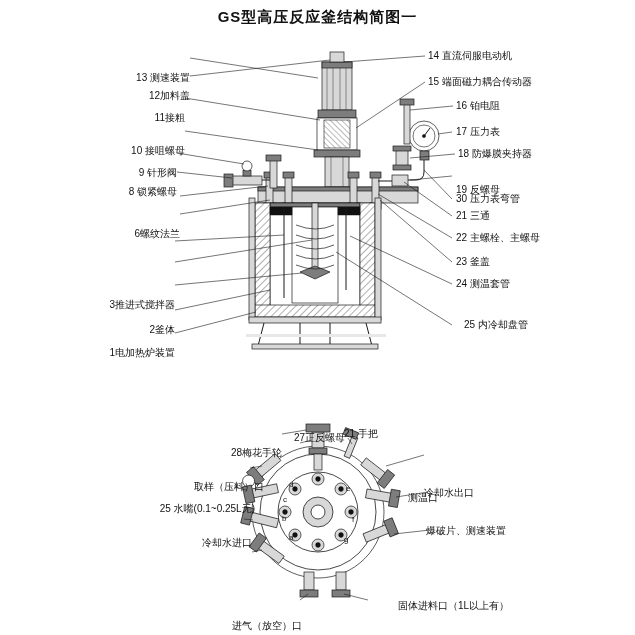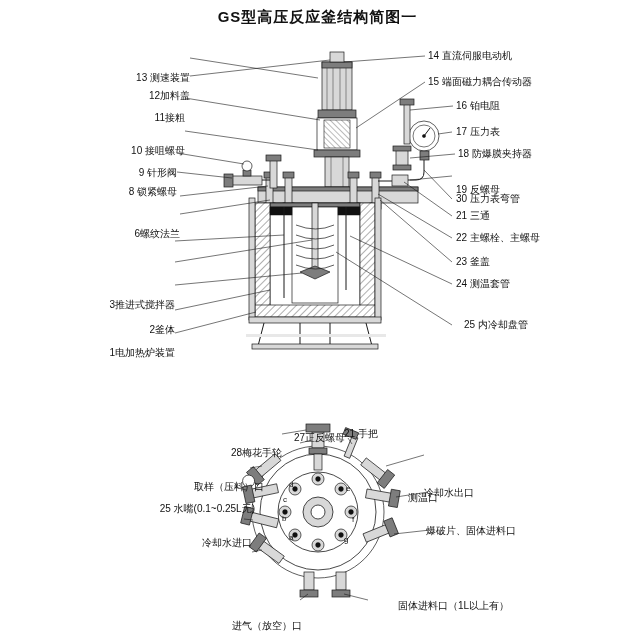--- a/index.html
+++ b/index.html
@@ -326,17 +326,17 @@
   <div class="lbl" style="top:319px; left:464px;">25 内冷却盘管</div>
 
   <div class="lbl r" style="top:427px; left:150px; width:132px;">28梅花手轮</div>
   <div class="lbl" style="top:432px; left:282px;margin-left:12px;">27正反螺母</div>
   <div class="lbl" style="top:428px; left:344px;">21  手把</div>
   <div class="lbl" style="top:448px; left:408px;margin-top:44px;">测温口</div>
   <div class="lbl r" style="top:461px; left:150px; width:114px;">取样（压料）口</div>
   <div class="lbl r" style="top:483px; left:110px; width:145px;">25 水嘴(0.1~0.25L无)</div>
   <div class="lbl" style="top:487px; left:424px;">冷却水出口</div>
   <div class="lbl r" style="top:517px; left:130px; width:122px;">冷却水进口</div>
-  <div class="lbl" style="top:525px; left:426px;">爆破片、固体进料口</div>
+  <div class="lbl" style="top:525px; left:426px;">爆破片、测速装置</div>
   <div class="lbl r" style="top:600px; left:180px; width:122px;">进气（放空）口</div>
   <div class="lbl" style="top:600px; left:362px;padding-left:36px;">固体进料口（1L以上有）</div>
 
 </div>
 
 </body></html>

